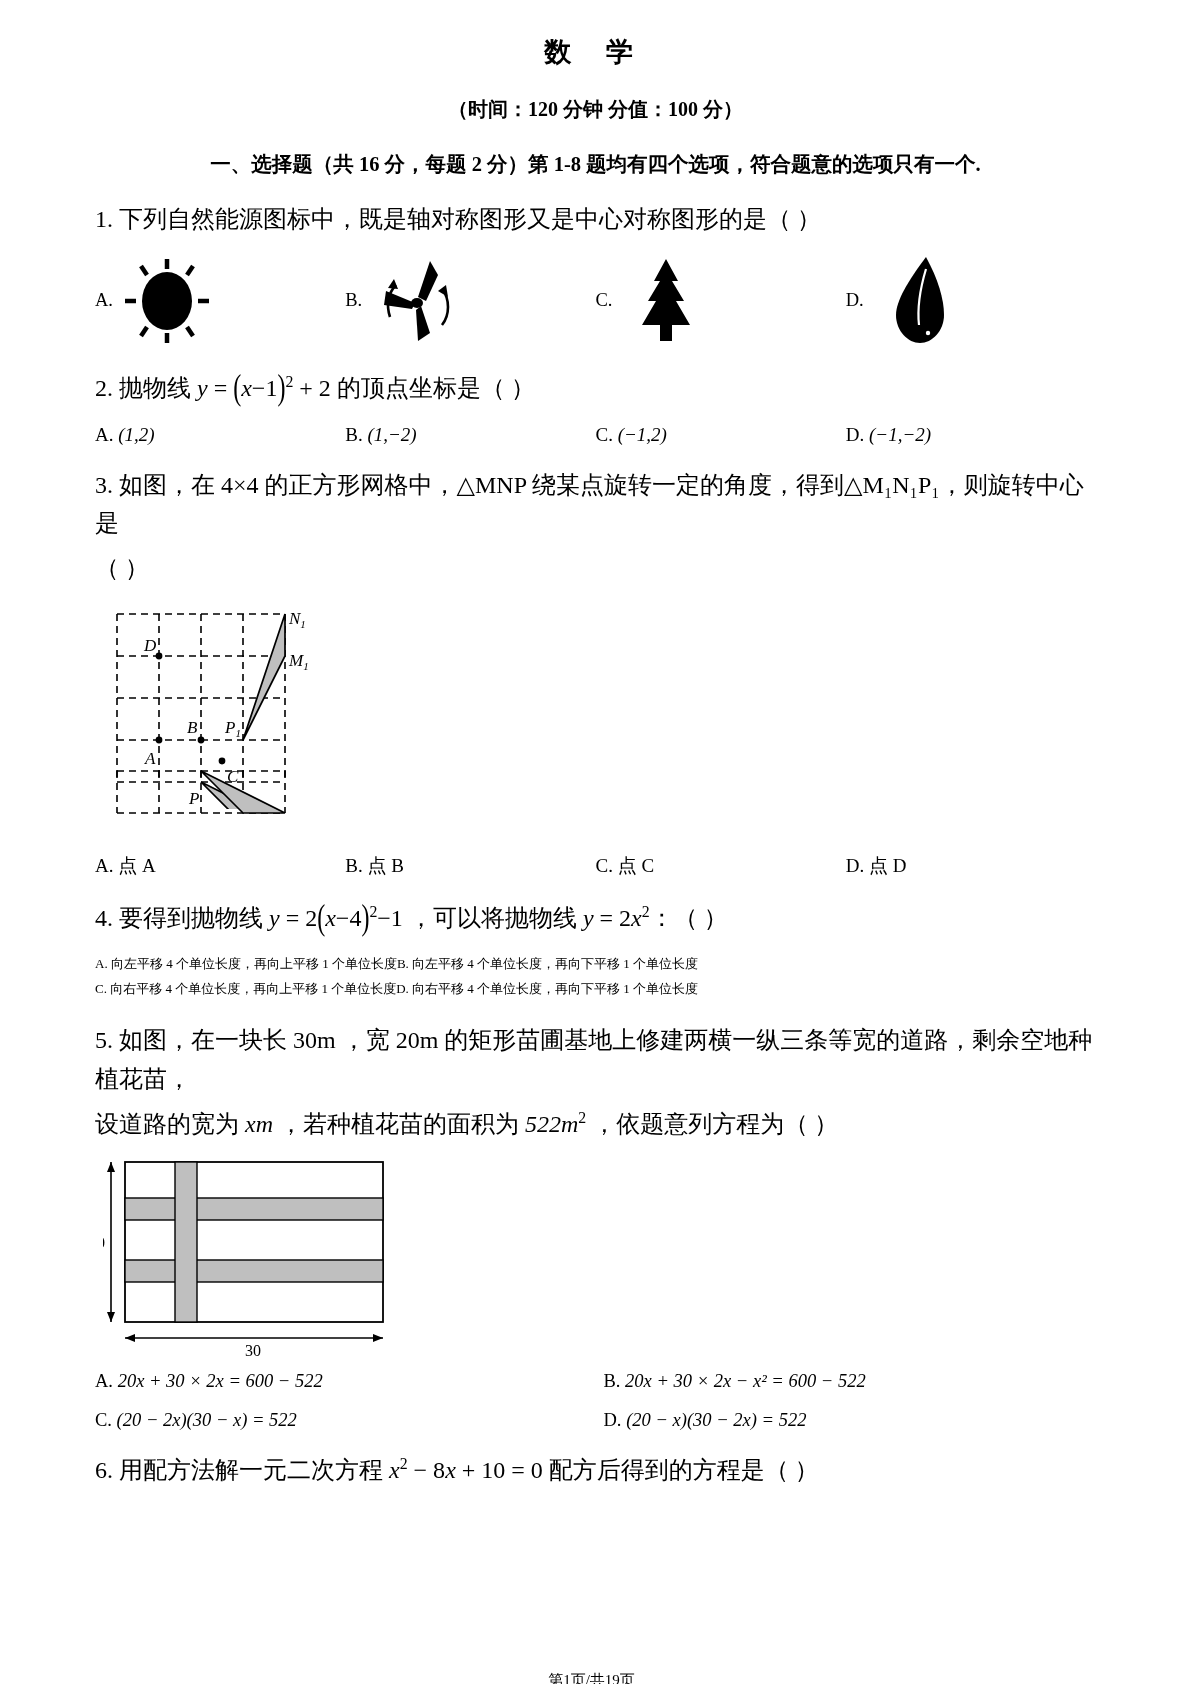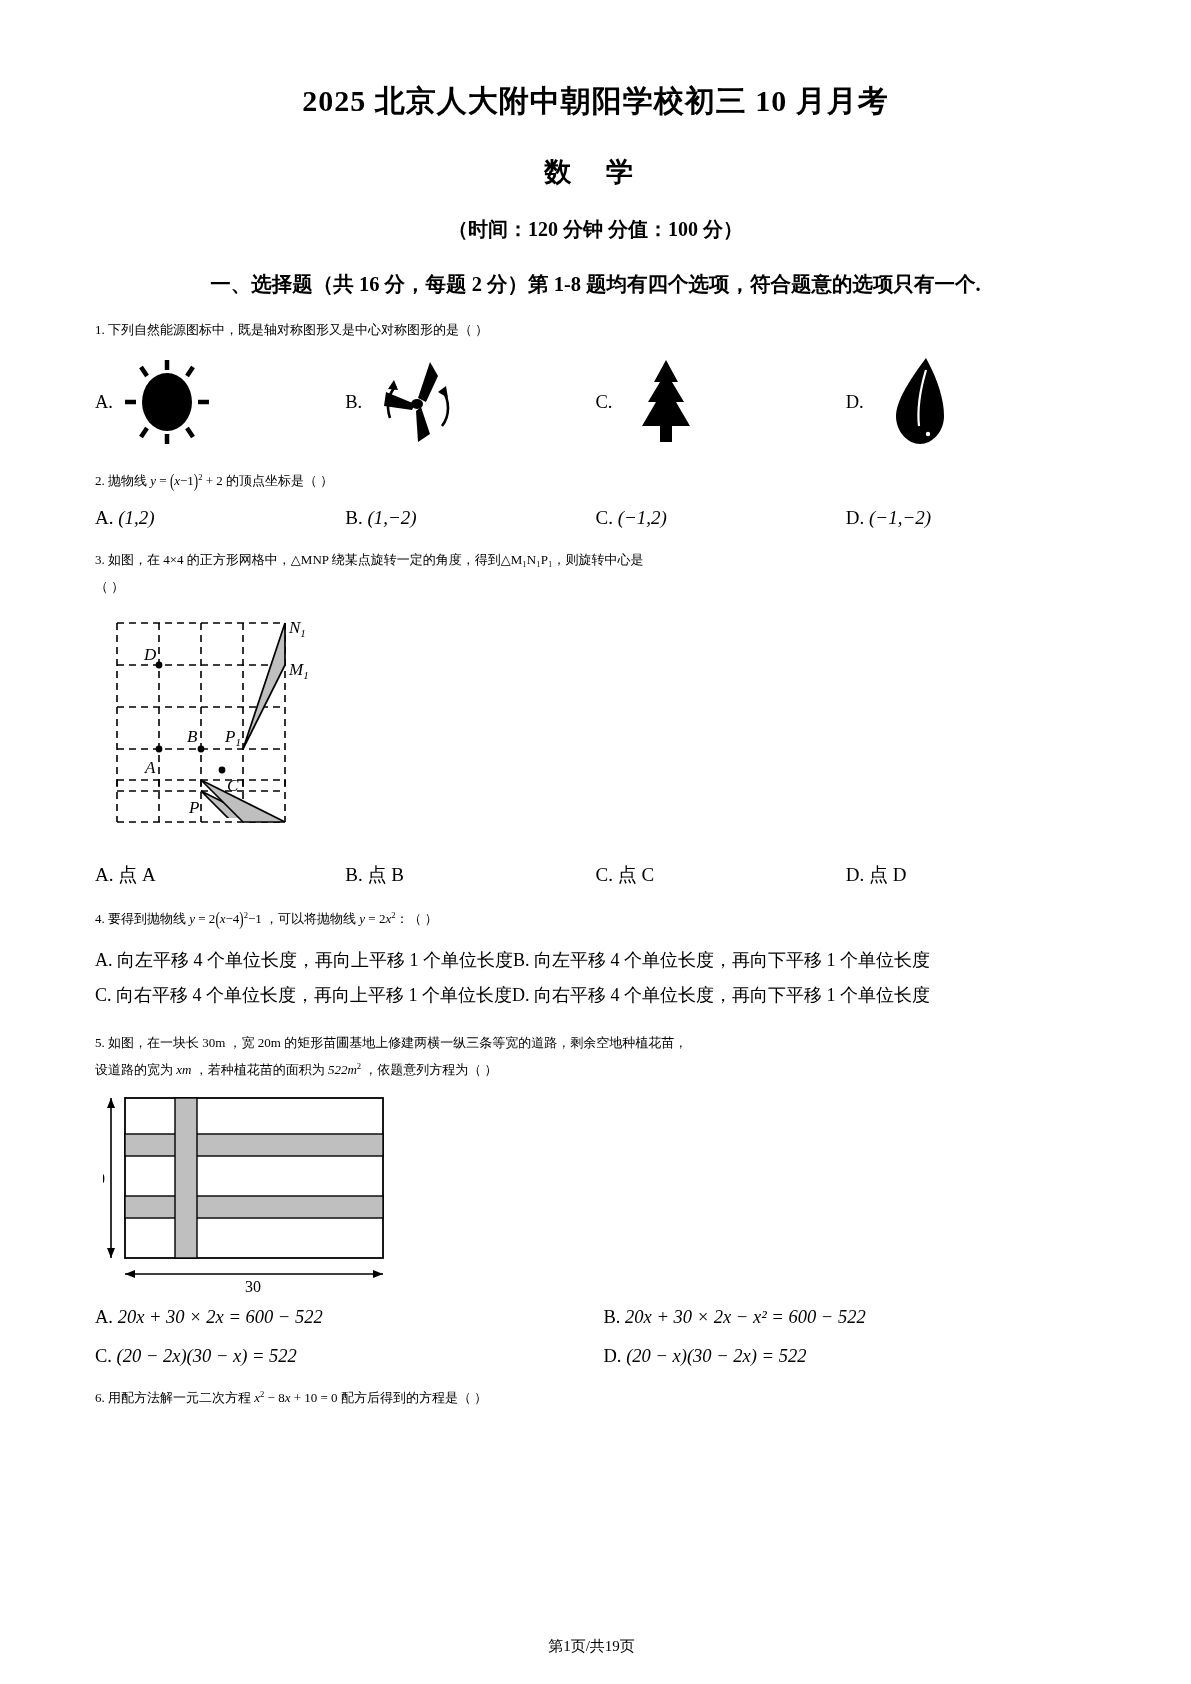--- a/index.html
+++ b/index.html
@@ -45,21 +45,21 @@
   .section-head {
     font-size: 20.5px;
     font-weight: bold;
     margin-top: 26px;
     line-height: 1.5;
     text-align: center;
   }
 
   
   .q {
-    font-size: 13px;
+    font-size: 24px;
     line-height: 1.62;
     margin-top: 20px;
   }
   .q-line { margin-top: 6px; }
   .mth {
     font-family: "Liberation Serif", "DejaVu Serif", serif;
     font-style: italic;
   }
   .up { font-style: normal; }
   sup.exp { font-size: 0.66em; font-style: normal; vertical-align: super; }
@@ -77,21 +77,21 @@
   }
   .opts4 > div { width: 25%; }
   .opts2 {
     display: flex;
     font-size: 18.5px;
     margin-top: 18px;
     gap: 16px;
   }
   .opts2 > div { width: 50%; }
   .opts-run {
-    font-size: 18px;
+    font-size: 13px;
     margin-top: 14px;
     line-height: 1.9;
   }
 
   
   .icon-row {
     display: flex;
     align-items: center;
     margin-top: 14px;
     height: 96px;
@@ -119,21 +119,20 @@
     bottom: 28px;
     text-align: center;
     font-size: 15px;
   }
 </style>
 </head>
 <body>
 
 <div class="page">
 
-  <div class="doc-title">2025 北京人大附中朝阳学校初三 10 月月考</div>
   <div class="doc-subject">数    学</div>
   <div class="doc-meta">（时间：120 分钟  分值：100 分）</div>
 
   <div class="section-head">一、选择题（共 16 分，每题 2 分）第 1-8 题均有四个选项，符合题意的选项只有一个.</div>
 
   <div class="q">1. 下列自然能源图标中，既是轴对称图形又是中心对称图形的是（     ）</div>
 
   <div class="icon-row">
 
     <div class="icon-cell">

